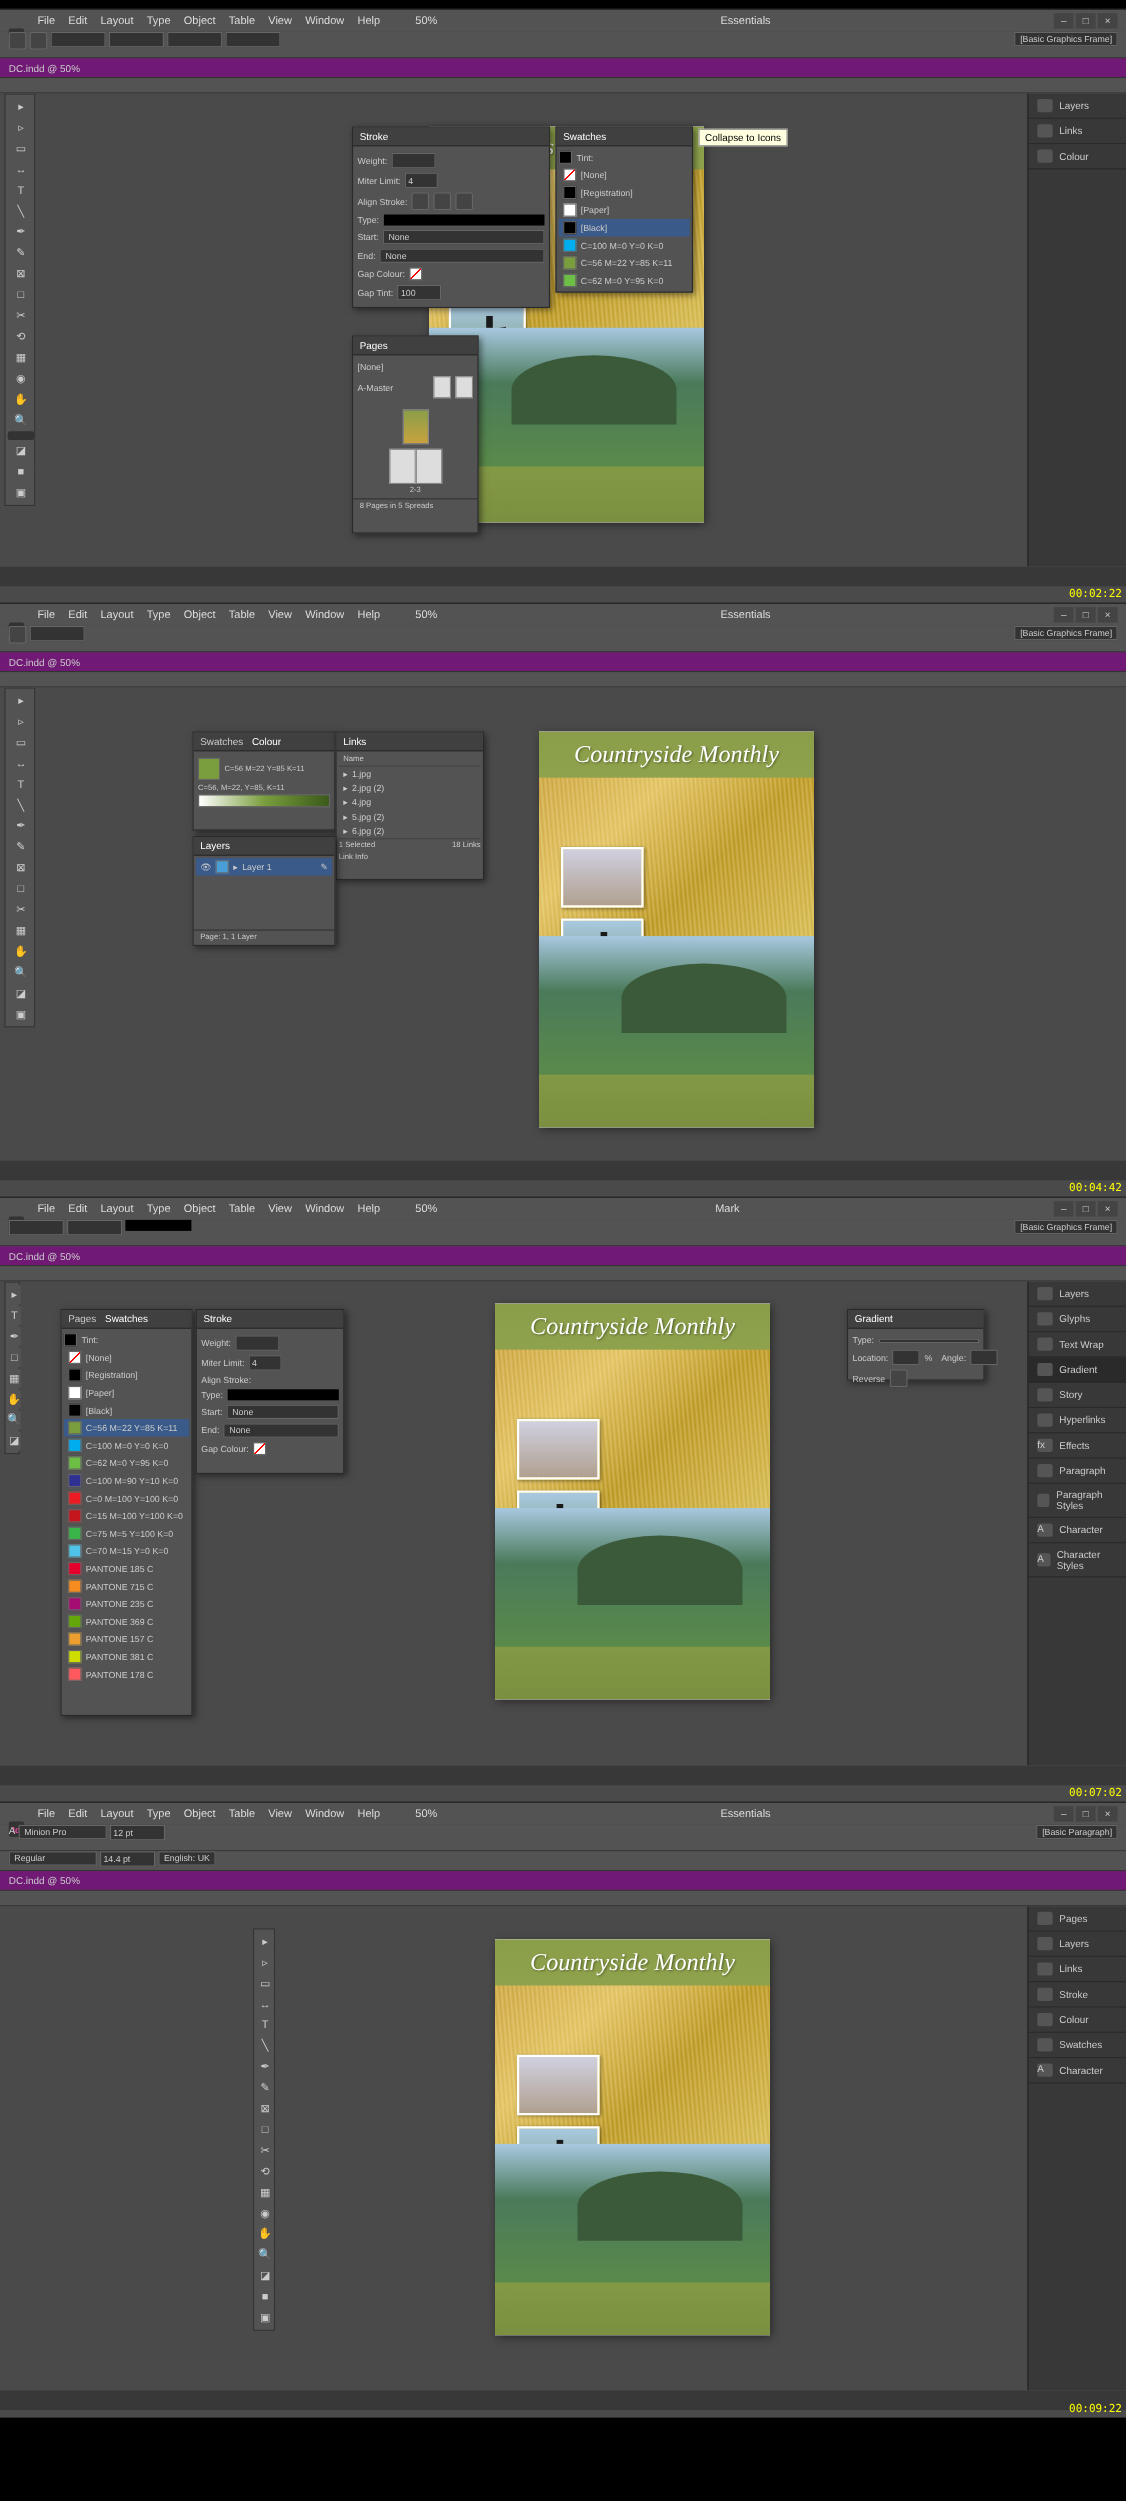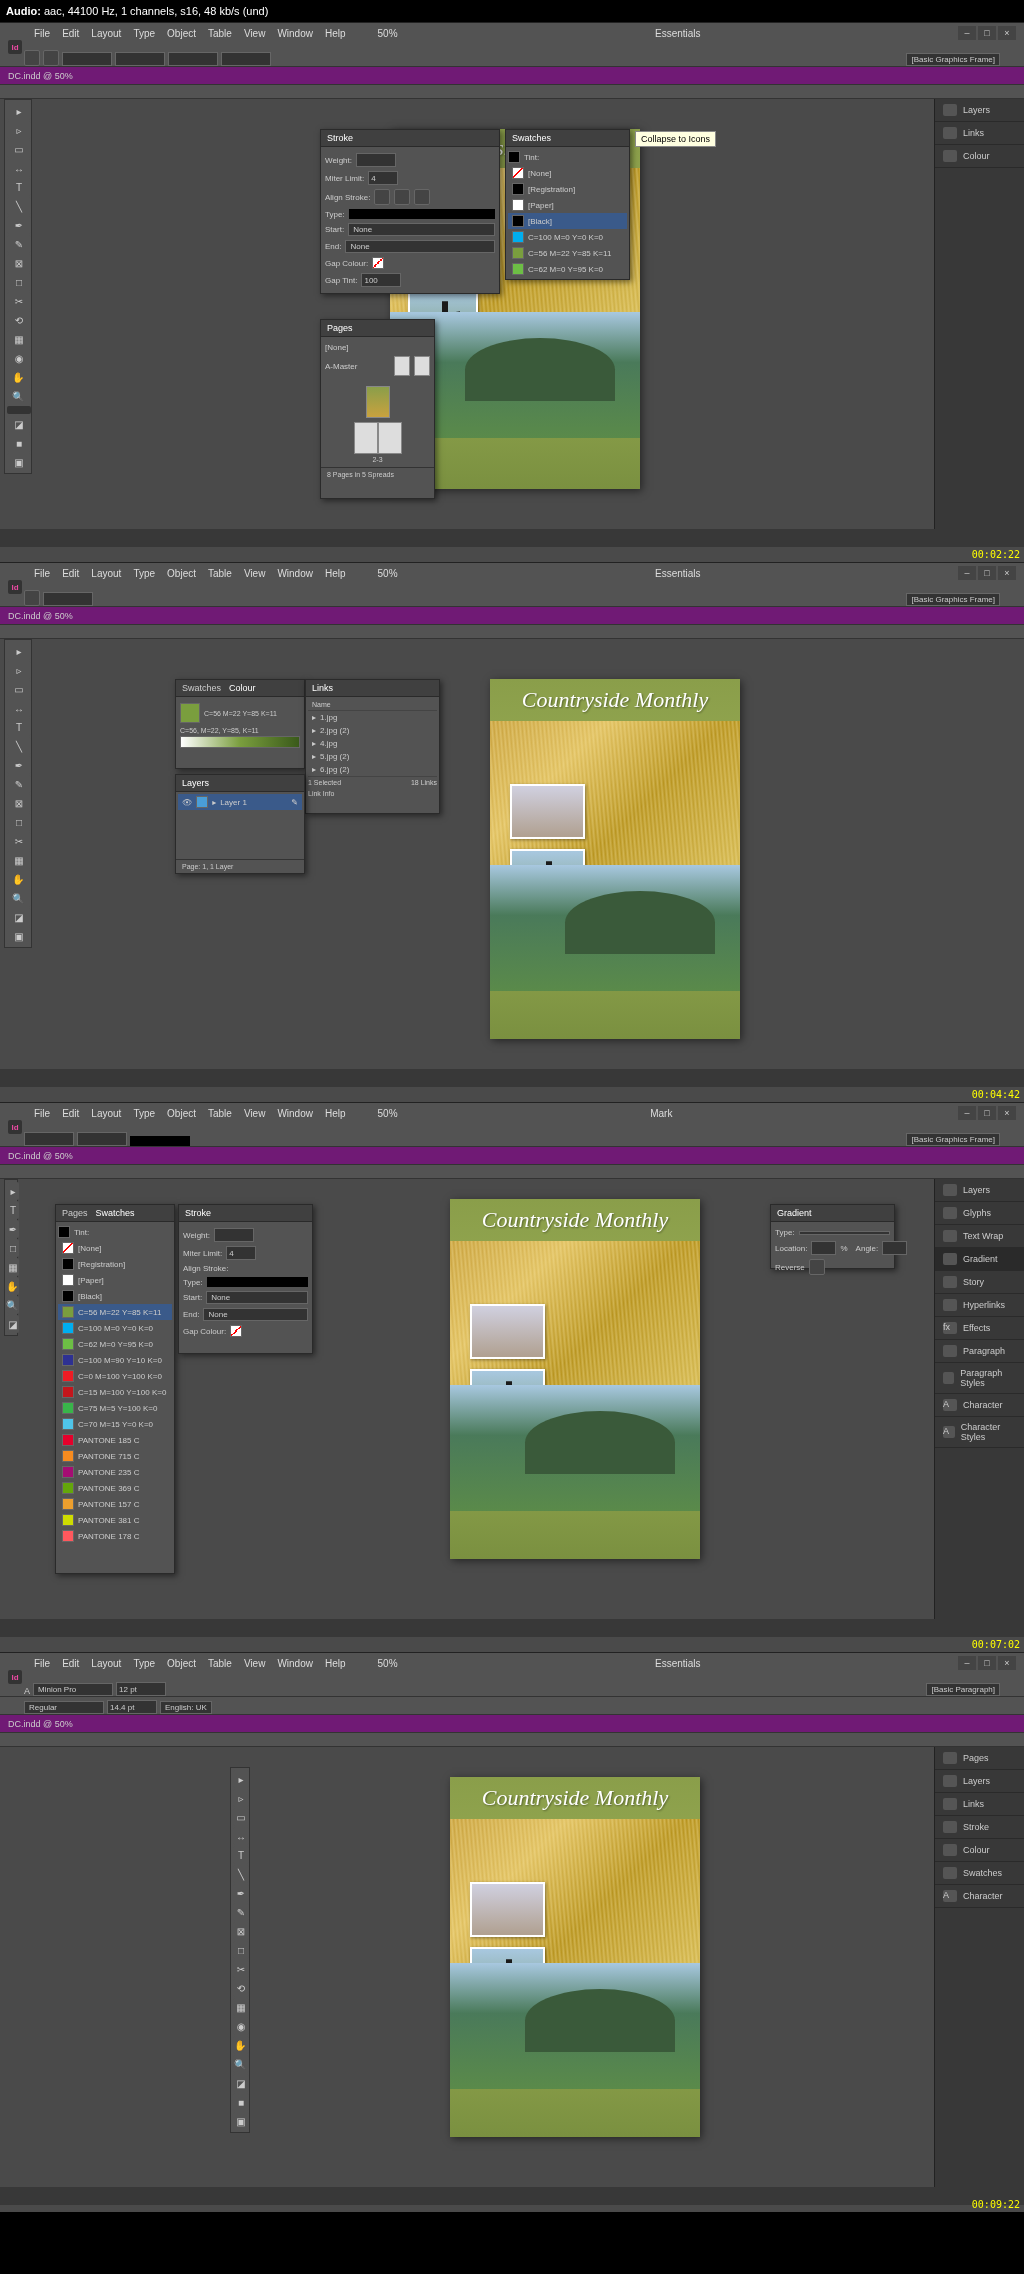--- a/index.html
+++ b/index.html
@@ -5,21 +5,21 @@
 * { margin: 0; padding: 0; box-sizing: border-box; font-family: Arial, sans-serif; }
 body { background: #000; width: 1024px; }
 .header-info { background: #000; color: #fff; padding: 4px 6px; font-size: 11px; font-weight: bold; line-height: 1.3; }
 .header-info .val { font-weight: normal; }
 .frame { position: relative; background: #4a4a4a; height: 540px; border-top: 1px solid #222; }
 .id-logo { width: 14px; height: 14px; background: #333; color: #e749a0; font-size: 8px; font-weight: bold; display: flex; align-items: center; justify-content: center; border-radius: 2px; margin-top: 28px; }
 .menubar { background: #535353; height: 20px; display: flex; align-items: center; gap: 12px; padding: 0 8px; font-size: 10px; color: #ddd; }
 .menubar span { cursor: default; }
 .win-controls { margin-left: auto; display: flex; gap: 2px; }
 .win-btn { width: 18px; height: 14px; background: #444; color: #ccc; font-size: 9px; display: flex; align-items: center; justify-content: center; }
-.control-bar { background: #535353; height: 24px; border-bottom: 1px solid #333; display: flex; align-items: flex-end; gap: 3px; padding: 0 24px; font-size: 8px; color: #ccc; }
+.control-bar { background: #535353; height: 24px; border-bottom: 1px solid #333; display: flex; align-items: flex-start; gap: 3px; padding: 0 8px; font-size: 8px; color: #ccc; }
 .ctrl-icon { width: 16px; height: 16px; background: #444; border: 1px solid #666; border-radius: 2px; }
 .ctrl-input { width: 50px; height: 14px; background: #333; border: 1px solid #666; color: #ccc; font-size: 8px; padding: 0 2px; }
 .doc-tab { background: #701a75; height: 18px; display: flex; align-items: center; padding: 0 8px; font-size: 9px; color: #ccc; border-bottom: 1px solid #333; }
 .ruler-h { background: #535353; height: 14px; border-bottom: 1px solid #333; position: relative; font-size: 7px; color: #999; }
 .canvas-area { position: relative; background: #4a4a4a; height: 430px; overflow: hidden; }
 .toolbox { position: absolute; left: 4px; top: 0; width: 28px; background: #535353; border: 1px solid #333; display: flex; flex-direction: column; padding: 2px; gap: 1px; }
 .tool { width: 24px; height: 18px; background: #535353; border-radius: 2px; display: flex; align-items: center; justify-content: center; font-size: 10px; color: #ccc; }
 .toolbox-h { position: absolute; background: #535353; border: 1px solid #333; display: flex; flex-direction: column; padding: 2px; gap: 1px; width: 20px; }
 .toolbox-h .tool { width: 16px; height: 18px; }
 .document { position: absolute; background: #fff; box-shadow: 2px 2px 8px rgba(0,0,0,0.5); overflow: hidden; }
@@ -46,21 +46,20 @@
 .dropdown { background: #333; border: 1px solid #666; color: #ccc; font-size: 8px; padding: 1px 4px; }
 .pages-thumb { width: 24px; height: 32px; background: #ddd; border: 1px solid #888; }
 .gradient-bar { width: 100%; height: 12px; background: linear-gradient(90deg, #fff 0%, #000 100%); border: 1px solid #666; }
 .stroke-preview { width: 100%; height: 10px; background: #000; }
 .tooltip { position: absolute; background: #ffffe0; border: 1px solid #888; padding: 2px 5px; font-size: 9px; color: #000; white-space: nowrap; }
 </style>
 </head>
 <body>
 
 <div class="header-info">
-  <div><span>Audio:</span> <span class="val">aac, 44100 Hz, 1 channels, s16, 48 kb/s (und)</span></div>
 </div>
 
 <div class="frame">
   <div class="menubar">
     <div class="id-logo">Id</div>
     <span>File</span>
     <span>Edit</span>
     <span>Layout</span>
     <span>Type</span>
     <span>Object</span>

